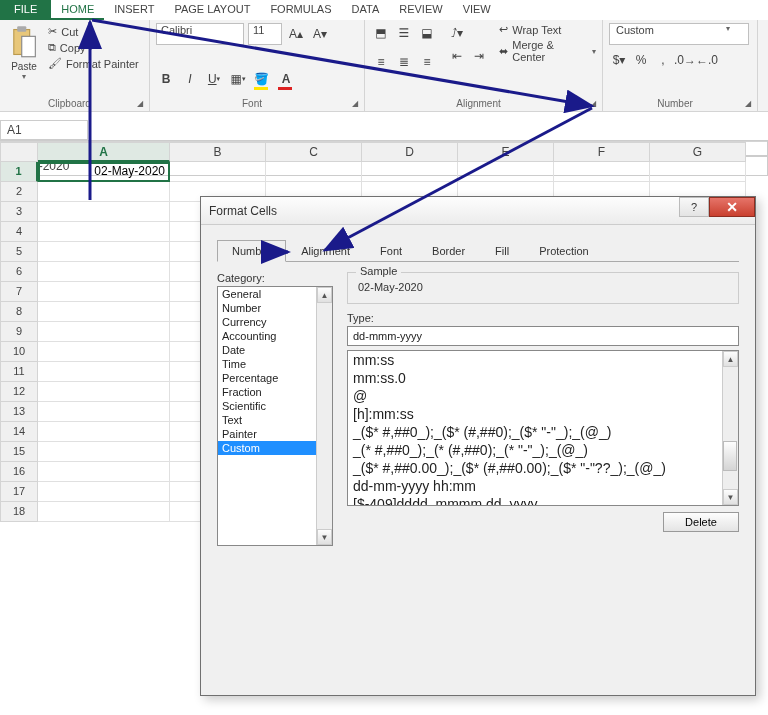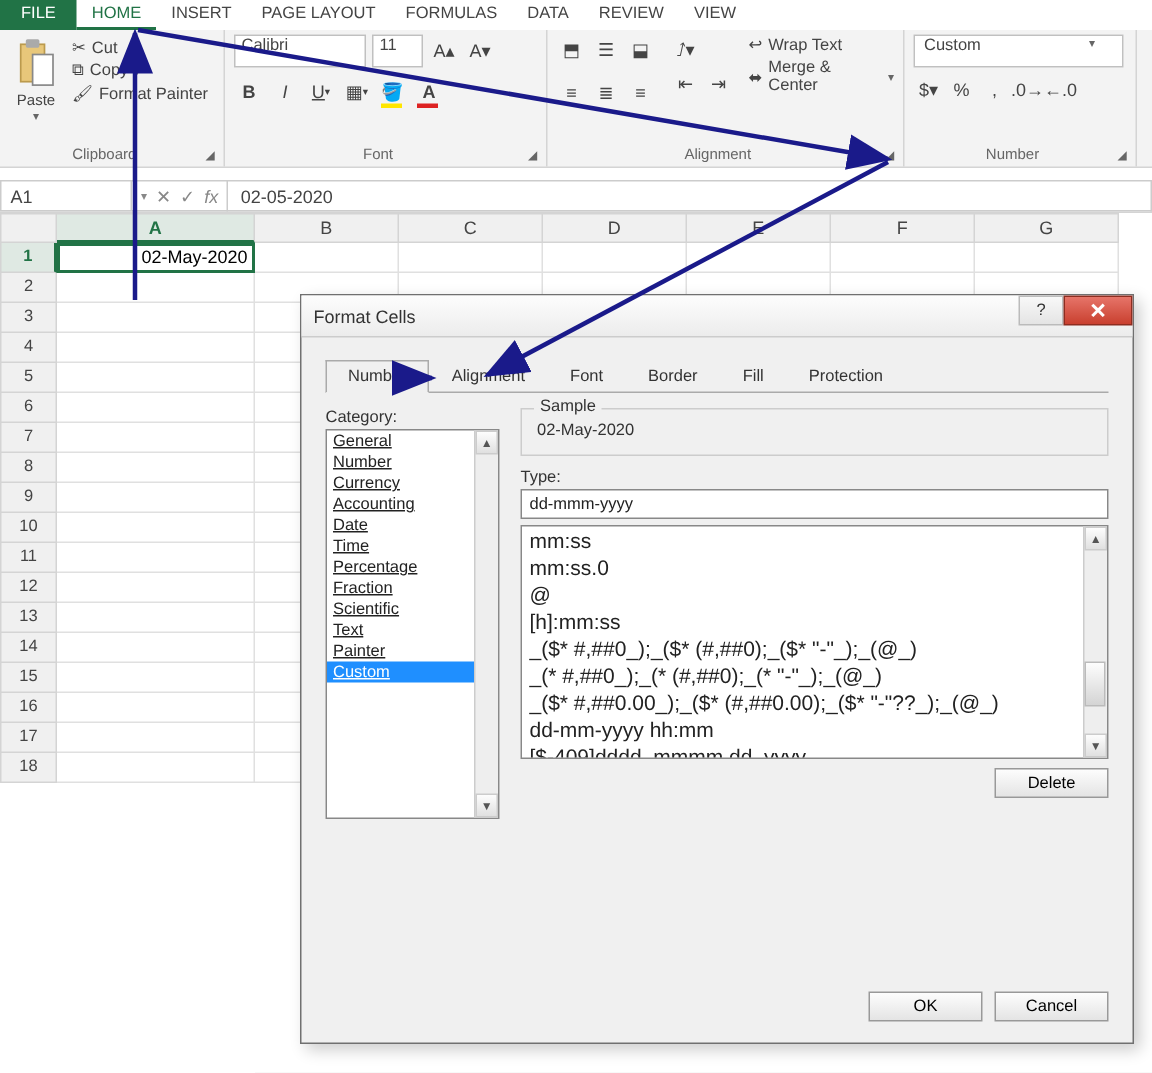--- a/index.html
+++ b/index.html
@@ -10,21 +10,21 @@
 .tab { padding: 3px 10px; font-size: 11px; color: #444; cursor: pointer; }
 .tab.file { background: #217346; color: #fff; font-weight: 400; padding: 3px 14px; }
 .tab.active { color: #217346; border-bottom: 2px solid #217346; }
 
 
 .ribbon { display: flex; background: #f3f3f3; border-bottom: 1px solid #d4d4d4; height: 92px; }
 .group { border-right: 1px solid #d4d4d4; padding: 3px 6px 0; position: relative; display: flex; flex-direction: column; }
 .group-label { font-size: 10px; color: #666; text-align: center; position: absolute; bottom: 2px; left: 0; right: 10px; }
 .group-launcher { position: absolute; right: 2px; bottom: 2px; width: 10px; height: 10px; font-size: 8px; color: #666; }
 .clipboard-group { width: 150px; }
-.font-group { width: 215px; }
+.font-group { width: 215px; gap: 18px; }
 .align-group { width: 238px; }
 .number-group { width: 155px; }
 
 .paste-block { display: flex; gap: 6px; height: 70px; }
 .paste-btn { width: 36px; text-align: center; font-size: 10px; color: #444; }
 .paste-icon { width: 28px; height: 34px; margin: 2px auto 0; }
 .clip-opts { display: flex; flex-direction: column; gap: 3px; font-size: 11px; color: #444; padding-top: 2px; }
 .clip-opts div { display: flex; align-items: center; gap: 4px; }
 
 .font-row { display: flex; gap: 4px; align-items: center; margin-bottom: 6px; }
@@ -36,21 +36,21 @@
 .align-body { display: flex; gap: 10px; height: 54px; }
 .align-btns { display: grid; grid-template-columns: repeat(3, 20px); gap: 3px; }
 .align-right { display: flex; flex-direction: column; gap: 3px; font-size: 11px; color: #444; }
 .align-right div { display: flex; align-items: center; gap: 4px; }
 
 .number-body { display: flex; flex-direction: column; gap: 5px; }
 .num-select { width: 140px; height: 22px; border: 1px solid #c0c0c0; background: #fff; font-size: 11px; padding: 0 18px 0 6px; color: #444; }
 .num-btns { display: flex; gap: 2px; }
 
 
-.formula-bar { display: flex; height: 22px; border-bottom: 1px solid #d4d4d4; align-items: stretch; margin-top: 8px; }
+.formula-bar { display: flex; height: 22px; border-bottom: 1px solid #d4d4d4; align-items: stretch; margin-top: 8px; flex-direction: column; }
 .name-box { width: 88px; border: 1px solid #ccc; padding: 2px 6px; font-size: 12px; color: #444; display: flex; align-items: center; }
 .fb-btns { display: flex; align-items: center; gap: 6px; padding: 0 6px; color: #888; border: 1px solid #ccc; border-left: none; }
 .formula-input { flex: 1; border: 1px solid #ccc; border-left: none; padding: 2px 8px; font-size: 12px; color: #444; display: flex; align-items: center; }
 
 
 .grid-wrap { position: relative; }
 .col-headers { display: flex; height: 20px; }
 .corner { width: 38px; background: #f0f0f0; border: 1px solid #d4d4d4; }
 .col-h { width: 96px; background: #f0f0f0; border: 1px solid #d4d4d4; border-left: none; text-align: center; font-size: 12px; color: #444; line-height: 18px; }
 .col-h.sel { background: #dfe9e3; color: #217346; font-weight: bold; border-bottom: 2px solid #217346; }
@@ -70,21 +70,21 @@
 
 .dlg-body { padding: 14px 16px; }
 .dlg-tabs { display: flex; border-bottom: 1px solid #aaa; }
 .dlg-tab { padding: 4px 14px; font-size: 11px; color: #333; border: 1px solid transparent; position: relative; top: 1px; }
 .dlg-tab.active { background: #f0f0f0; border: 1px solid #aaa; border-bottom: 1px solid #f0f0f0; }
 
 .dlg-content { padding-top: 10px; display: flex; gap: 14px; }
 .cat-side { width: 116px; }
 .cat-label { font-size: 11px; color: #333; margin-bottom: 2px; }
 .listbox { border: 1px solid #888; background: #fff; height: 260px; overflow: hidden; position: relative; }
-.listbox .item { padding: 1px 4px; font-size: 11px; color: #222; text-decoration: underline; }
+.listbox .item { padding: 1px 4px; font-size: 11px; color: #222; }
 .listbox .item.sel { background: #1f8fff; color: #fff; }
 .listbox .scroll-gut { position: absolute; right: 0; top: 0; width: 16px; height: 100%; background: #eee; border-left: 1px solid #ccc; }
 .scroll-arrow { height: 16px; display: flex; align-items: center; justify-content: center; font-size: 8px; color: #555; background: linear-gradient(#fdfdfd,#e0e0e0); border: 1px solid #ccc; }
 
 .right-side { flex: 1; }
 .samp-box { border: 1px solid #ccc; padding: 8px 10px 10px; font-size: 11px; color: #333; position: relative; margin-bottom: 8px; }
 .samp-legend { position: absolute; top: -8px; left: 8px; background: #f0f0f0; padding: 0 4px; font-size: 11px; }
 .type-input { width: 100%; border: 1px solid #888; background: #fff; font-size: 11px; padding: 3px 5px; color: #222; margin-bottom: 4px; }
 .type-list { border: 1px solid #888; background: #fff; height: 156px; position: relative; overflow: hidden; }
 .type-list .titem { padding: 1px 5px; font-size: 14px; color: #222; white-space: nowrap; }
@@ -494,24 +494,20 @@
             <div class="scroll-thumb" style="top:90px;height:30px"></div>
             <div class="scroll-arrow" style="position:absolute;bottom:0;width:100%">▼</div>
           </div>
         </div>
         <div class="delete-row">
           <button class="dlg-btn">Delete</button>
         </div>
       </div>
     </div>
   </div>
-  <div class="dlg-footer">
-    <button class="dlg-btn">OK</button>
-    <button class="dlg-btn">Cancel</button>
-  </div>
 </div>
 
 <svg class="arrow-svg" width="768" height="715">
   <defs>
       <marker id="ah" markerWidth="10" markerHeight="8" refX="9" refY="4" orient="auto">
         <polygon points="0 0, 10 4, 0 8" fill="#1a1a8a"></polygon>
       </marker>
     </defs>
   <line x1="90" y1="200" x2="90" y2="22" stroke="#1a1a8a" stroke-width="3" marker-end="url(#ah)"></line>
   <line x1="92" y1="20" x2="592" y2="106" stroke="#1a1a8a" stroke-width="3" marker-end="url(#ah)"></line>

